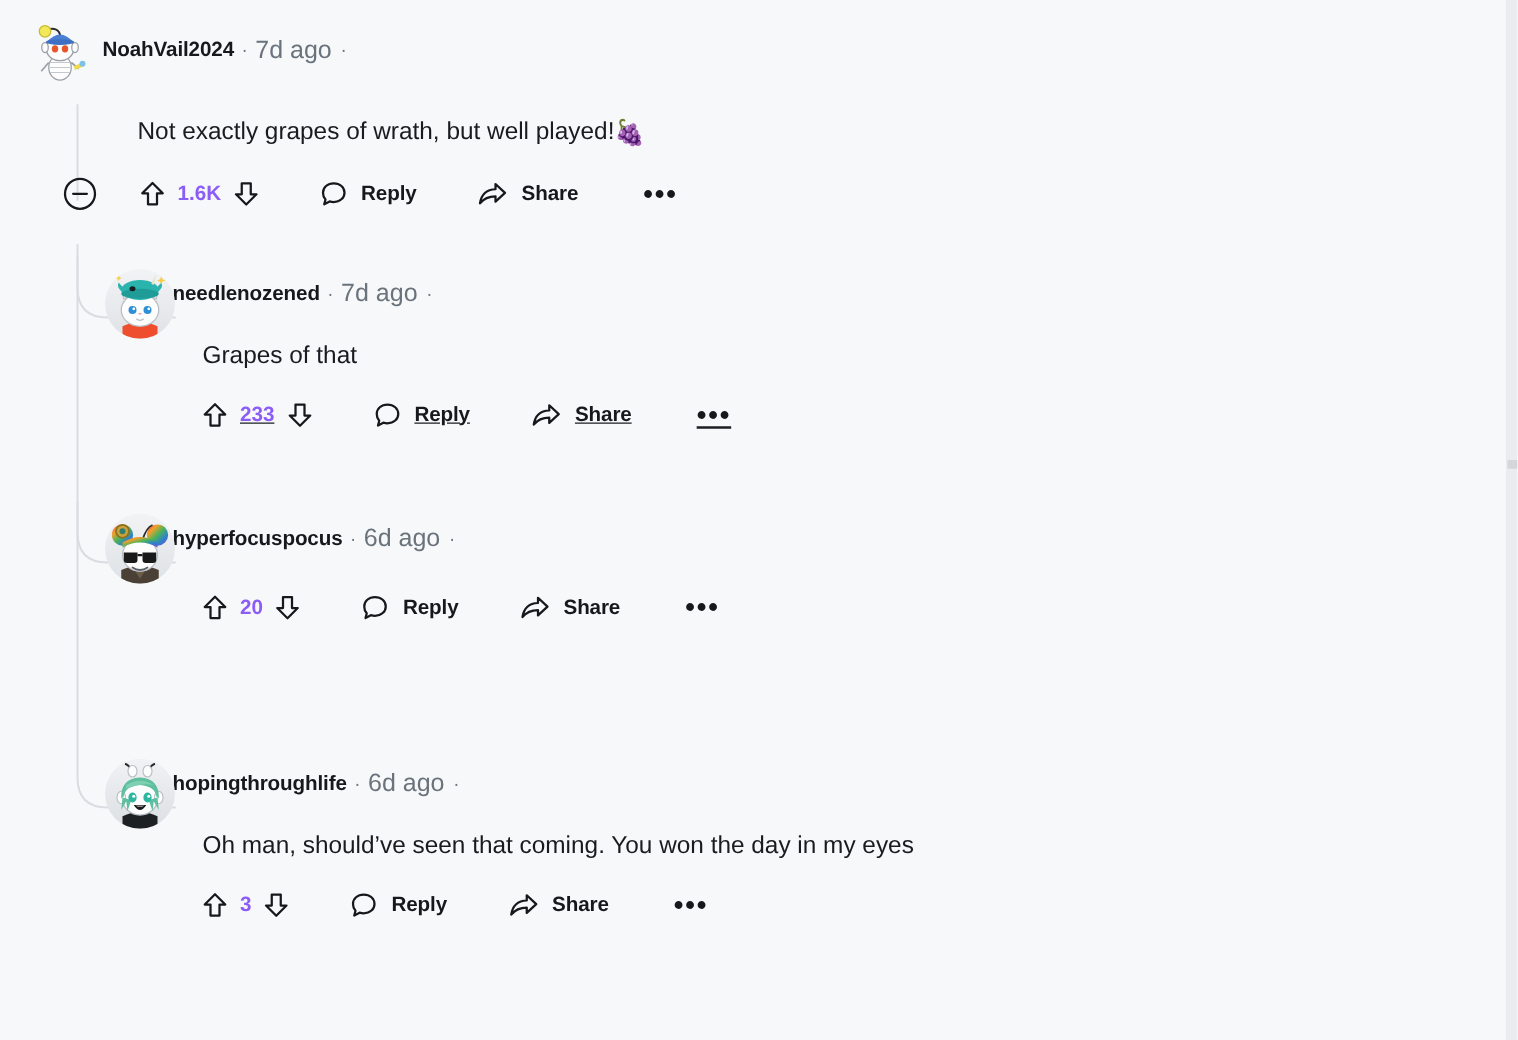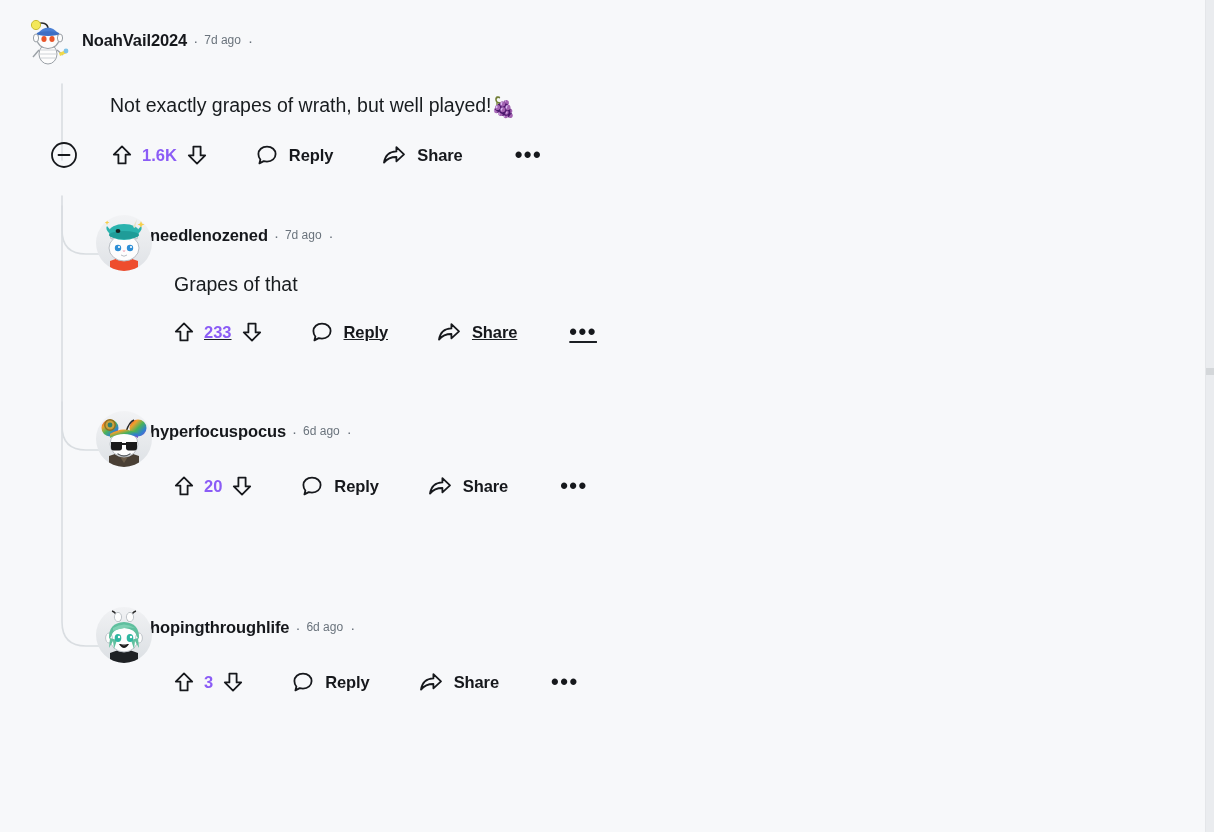--- a/index.html
+++ b/index.html
@@ -82,21 +82,21 @@
     letter-spacing: -0.1px;
     color: #16181c;
     white-space: nowrap;
   }
   .dot {
     color: #6a737c;
     font-size: 15px;
     padding: 0 6px;
   }
   .age {
-    font-size: 12px;
+    font-size: 20px;
     color: #6a737c;
     white-space: nowrap;
   }
   .dot-end {
     color: #6a737c;
     font-size: 15px;
     padding-left: 7px;
   }
 
   .cbody {
@@ -157,21 +157,21 @@
     font-weight: bold;
     color: #16181c;
     letter-spacing: 1.5px;
     line-height: 10px;
     cursor: pointer;
   }
 
   
   .comment-child {
     position: absolute;
-    left: 96px;
+    left: 84px;
     width: 1080px;
   }
   .child-body {
     padding-left: 78px;
   }
   .child-head .avatar { margin-right: 14px; }
   .root-head .avatar { margin-right: 16px; }
 
   .sp-reply { width: 10px; }
   .sp-share { width: 10px; }
@@ -492,20 +492,23 @@
             <path d="M24.5 37.5 Q28 39 31.5 37.5 Z" fill="#fff"></path>
           </g>
         </svg>
       </div>
       <span class="uname">hopingthroughlife</span>
       <span class="dot">·</span>
       <span class="age">6d ago</span>
       <span class="dot-end">·</span>
     </div>
 
+    <div class="cbody child-body" style="margin-top:16px;">
+      <span>Oh man, should’ve seen that coming. You won the day in my eyes</span>
+    </div>
 
     <div class="actions" style="margin-left:76px; margin-top:18px;">
       <div class="votes">
         <div class="icon-btn">
           <svg width="24" height="24" viewBox="0 0 24 24">
             <path d="M12 3.4 L20.2 11.6 H15.6 V20.4 H8.4 V11.6 H3.8 Z" stroke="#16181c" stroke-width="1.8" fill="none" stroke-linejoin="round"></path>
           </svg>
         </div>
         <span class="score">3</span>
         <div class="icon-btn">

